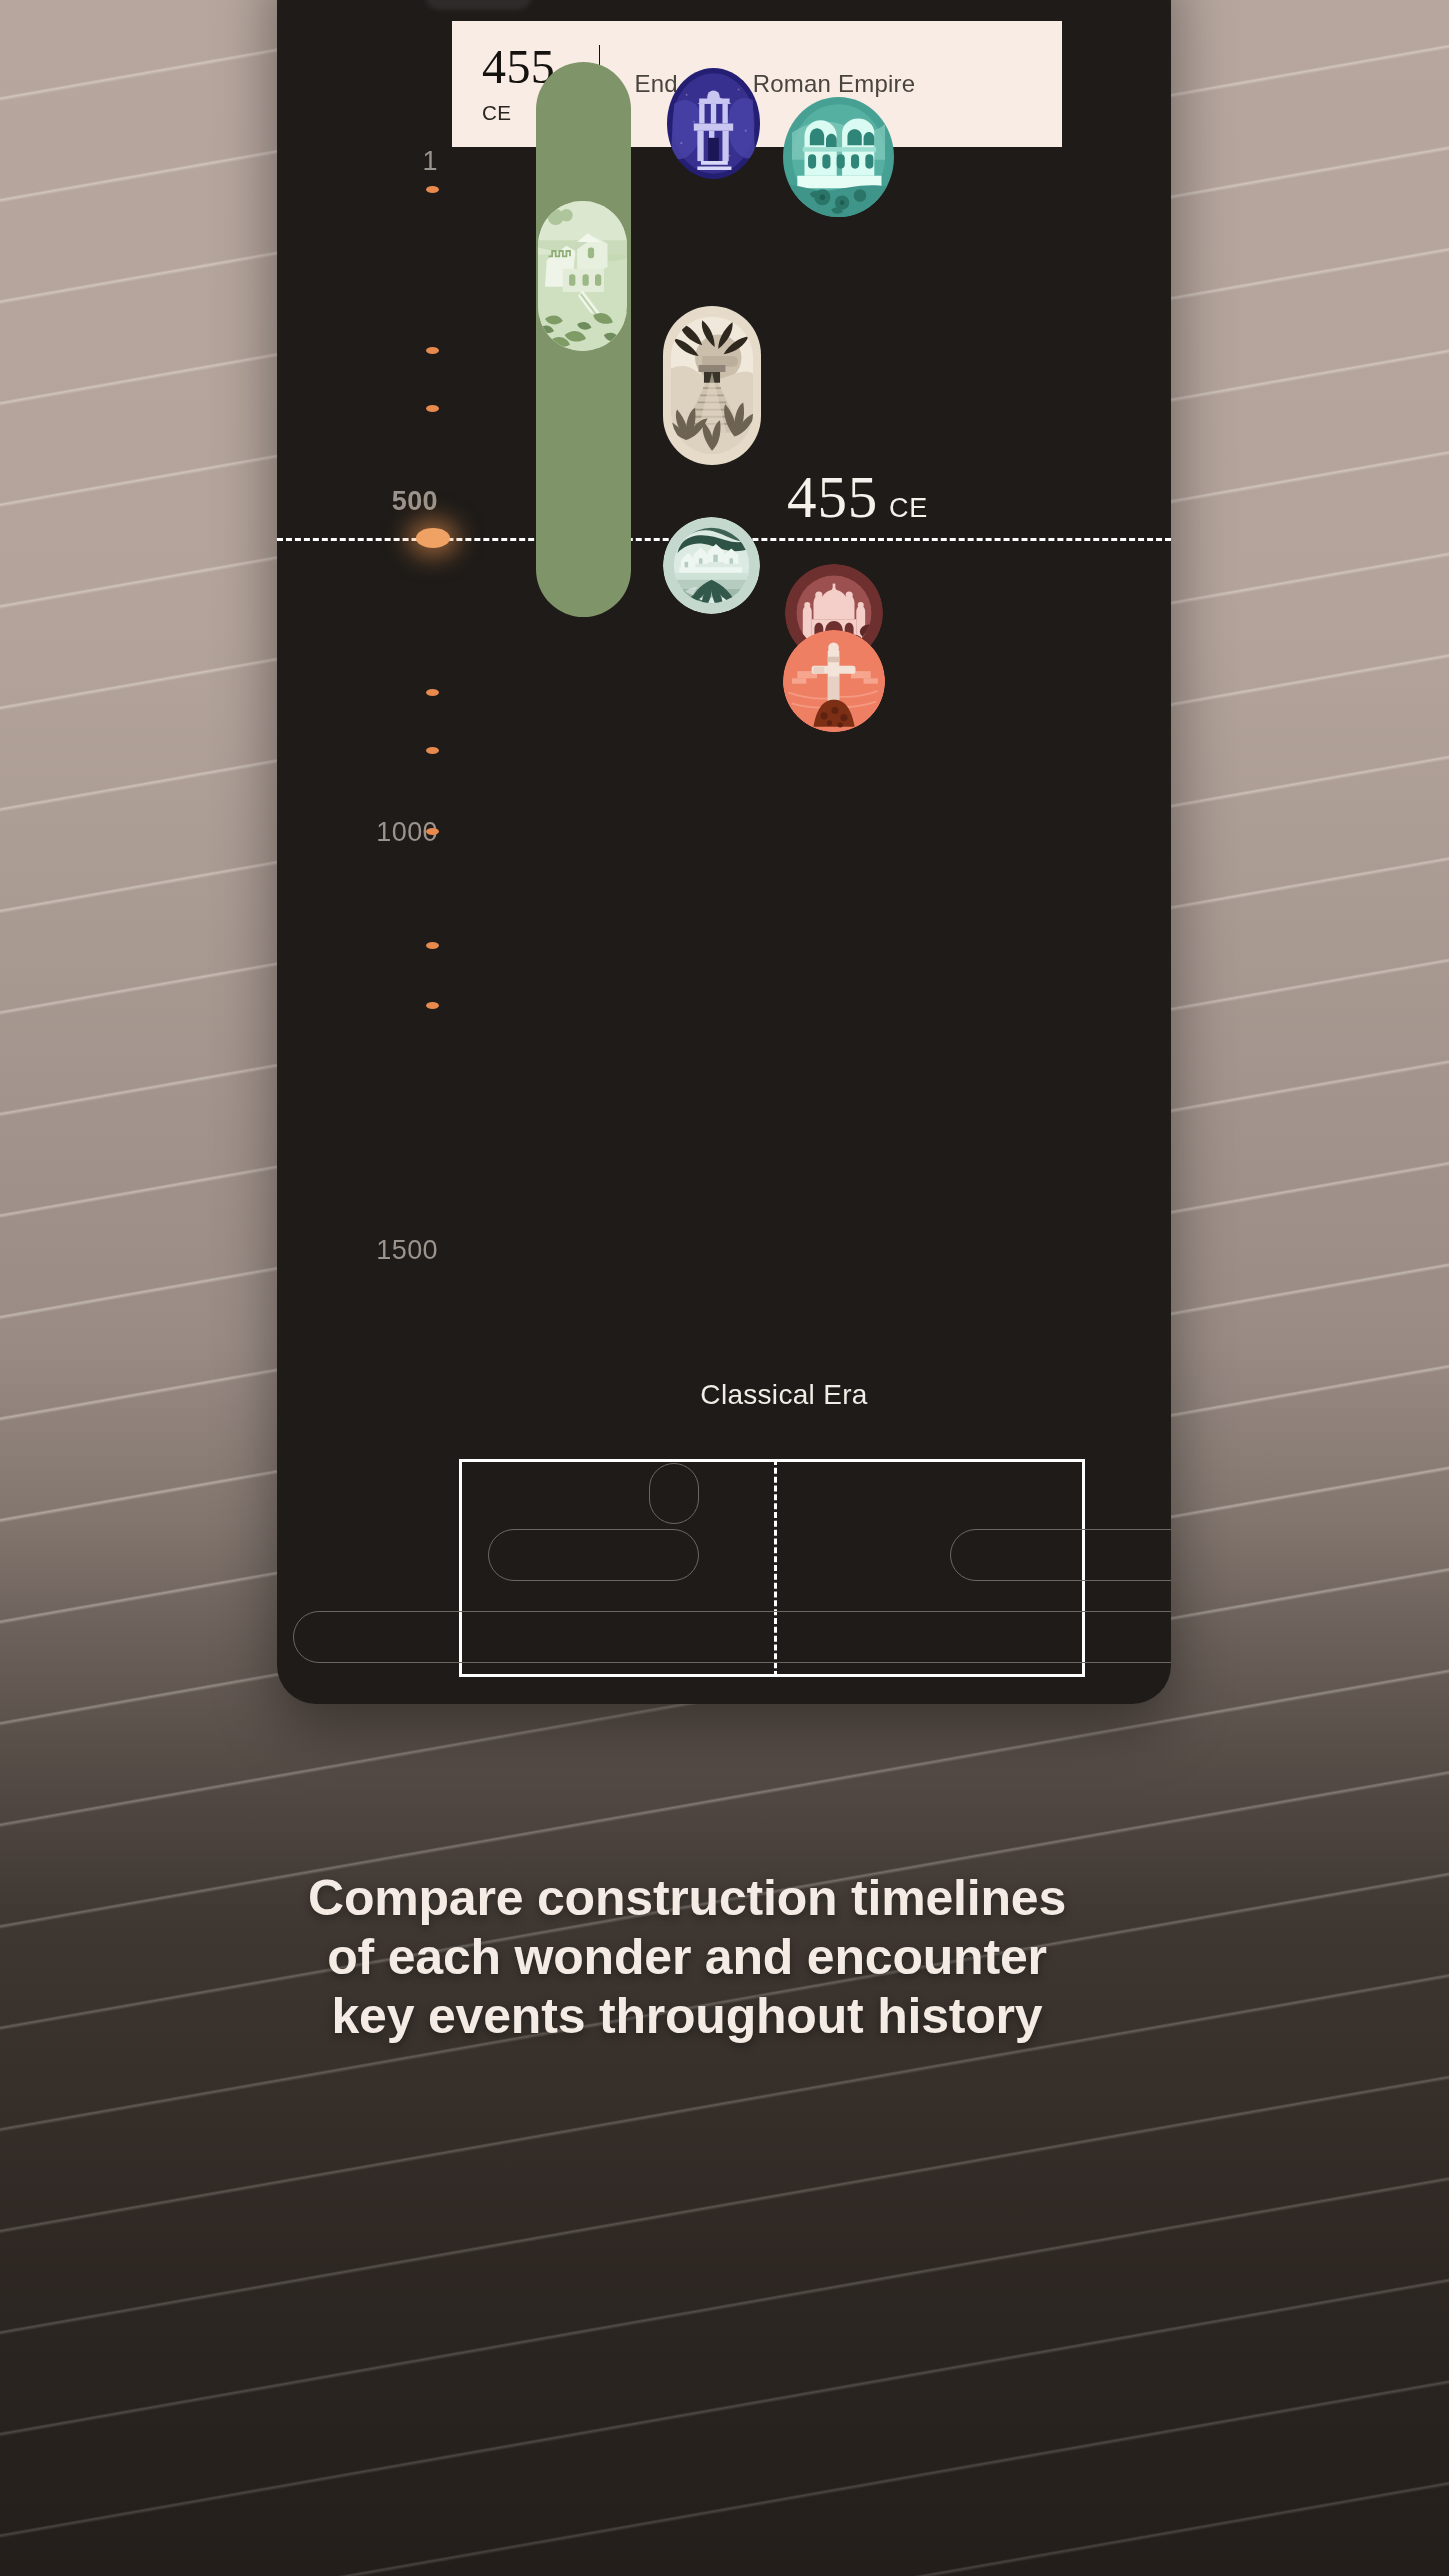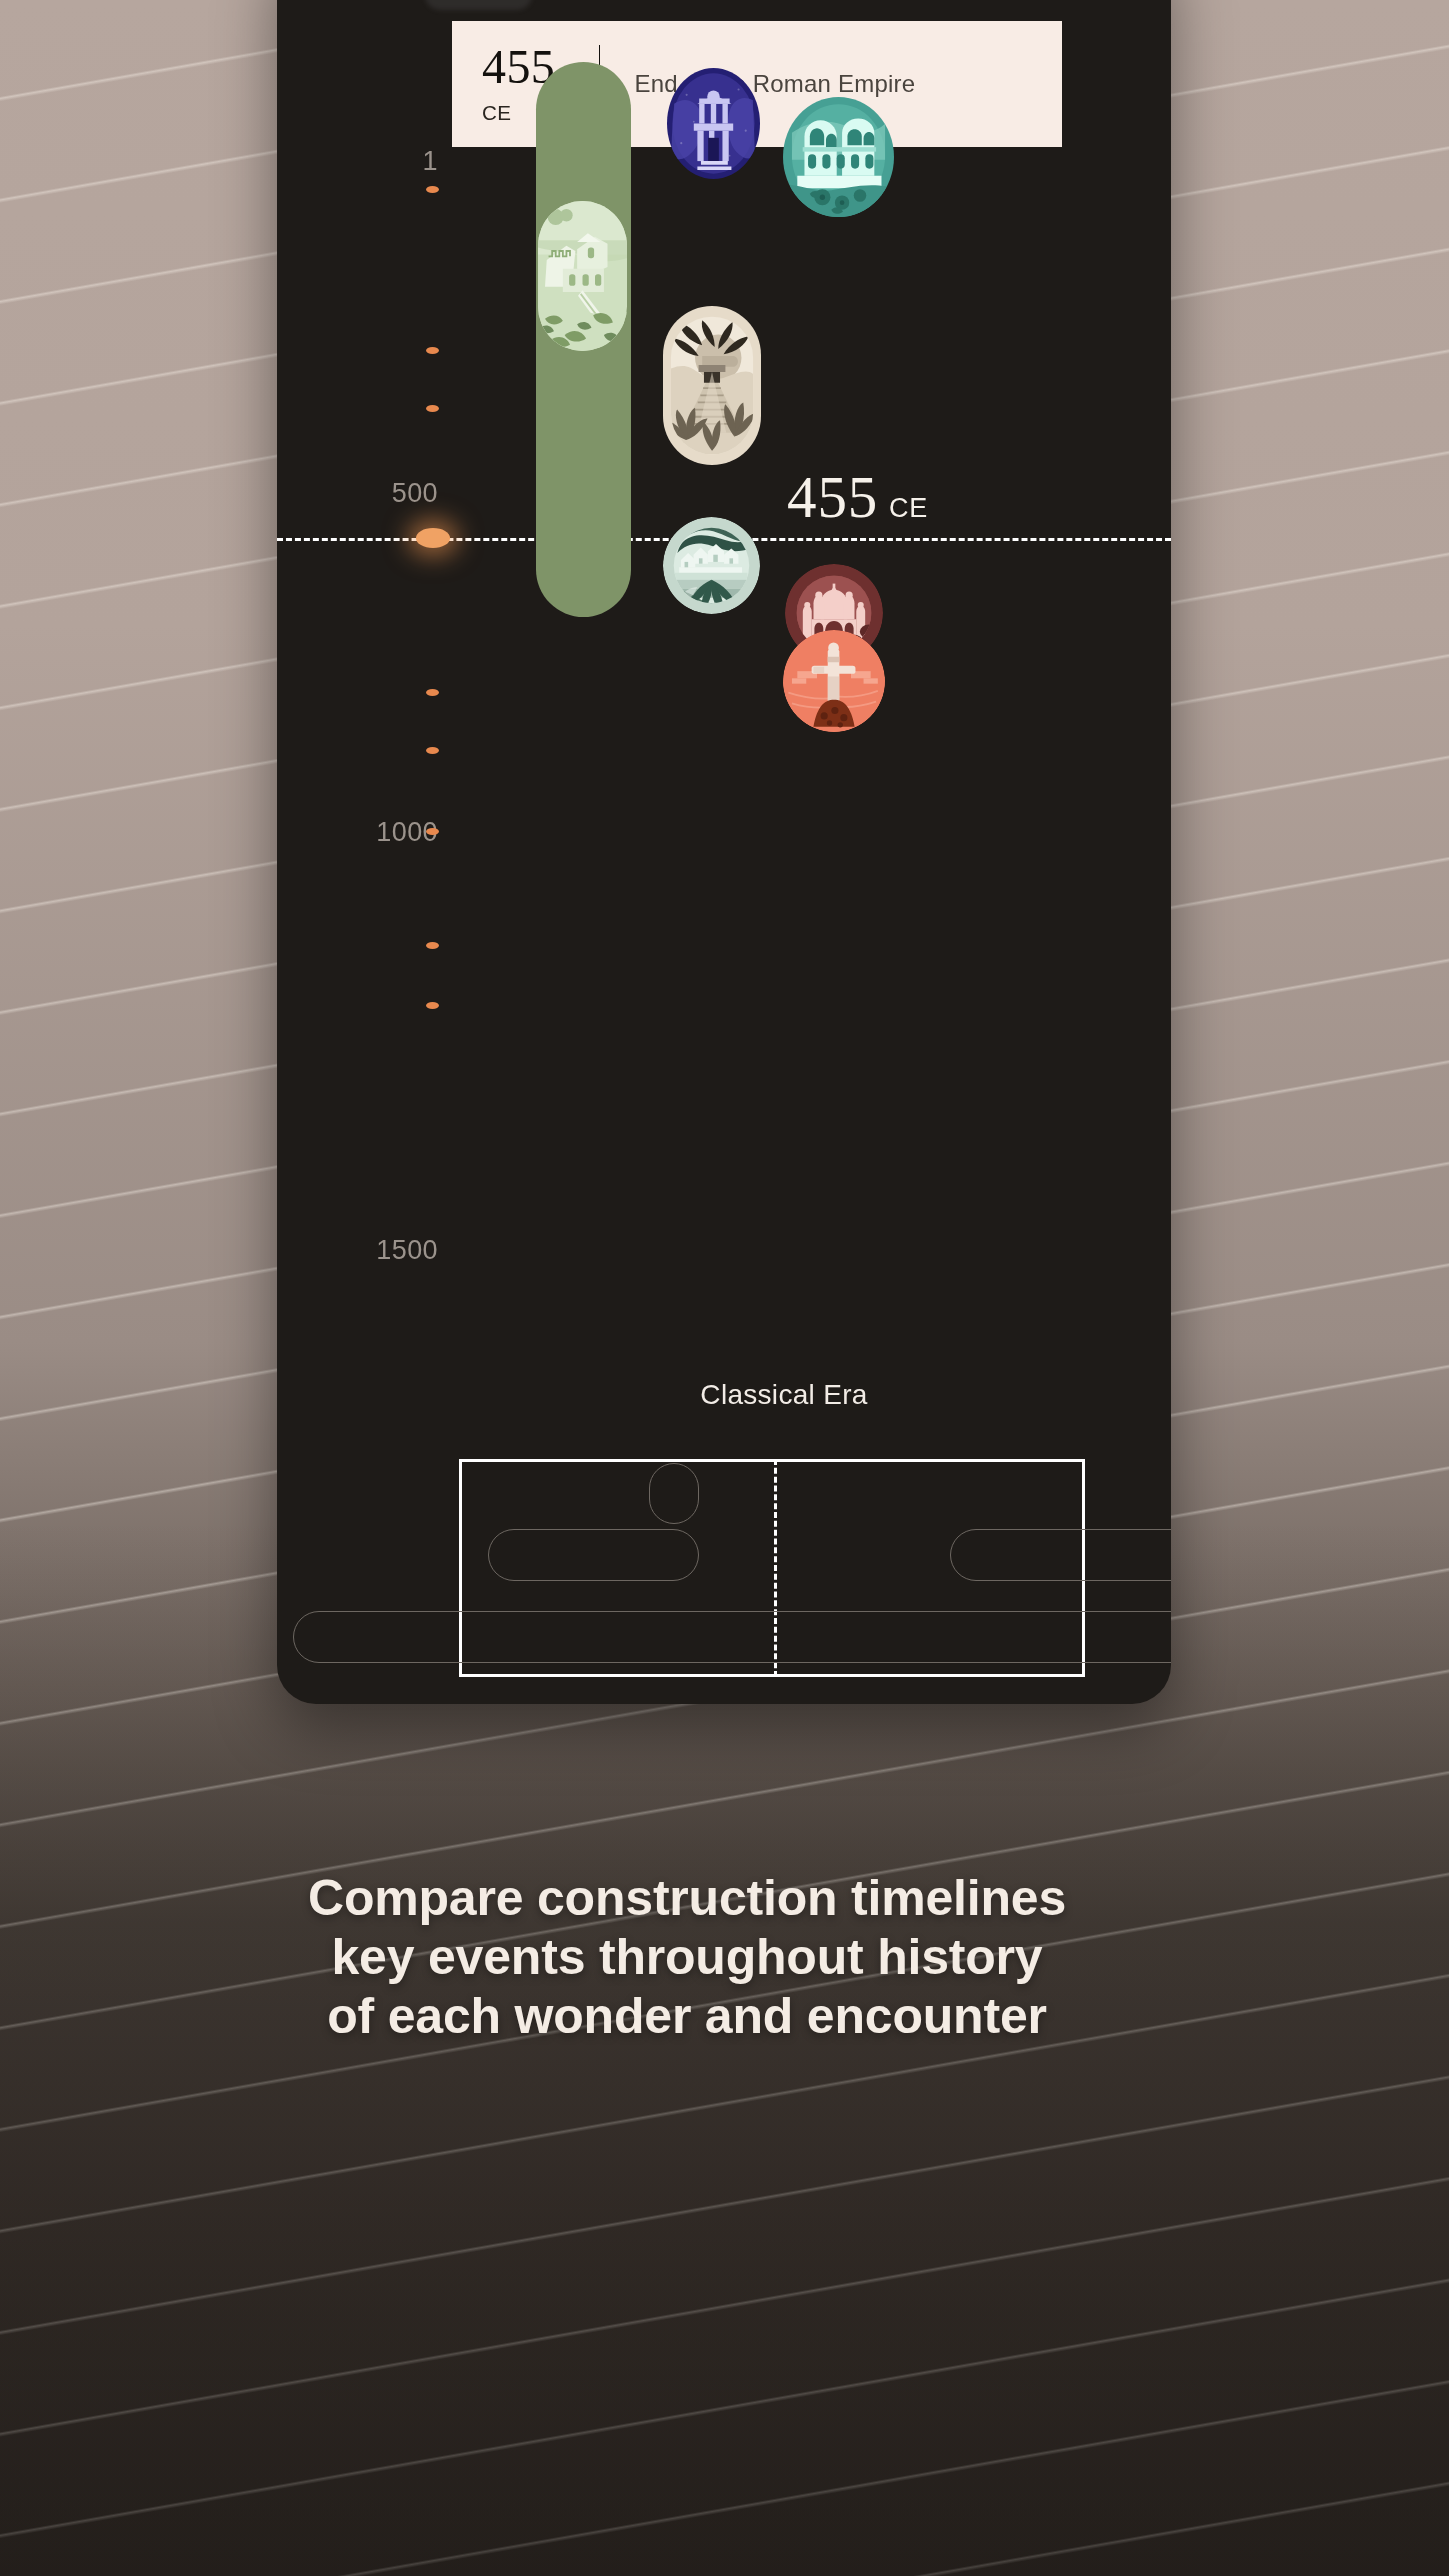--- a/index.html
+++ b/index.html
@@ -254,21 +254,21 @@
     <div id="timeline">
 
       <div id="now-line" style="top: 391px;"></div>
 
       <div id="now-readout" style="left: 510px; top: 321px;">
         <span class="num">455</span>
         <span class="era">CE</span>
       </div>
 
     <div class="axis-label" style="left: 27px; top: -0.9px;">1</div>
-        <div class="axis-label" style="left: 27px; top: 331px;">500</div>
+        <div class="axis-label" style="left: 27px; top: 339px; font-weight: bold;">500</div>
         <div class="axis-label" style="left: 27px; top: 670px;">1000</div>
         <div class="axis-label" style="left: 27px; top: 1088px;">1500</div>
         <div class="tick" style="left: 149px; top: 39px;"></div>
         <div class="tick" style="left: 149px; top: 200px;"></div>
         <div class="tick" style="left: 149px; top: 258px;"></div>
         <div class="tick major" style="left: 139px; top: 381px;"></div>
         <div class="tick" style="left: 149px; top: 542px;"></div>
         <div class="tick" style="left: 149px; top: 600px;"></div>
         <div class="tick" style="left: 149px; top: 681px;"></div>
         <div class="tick" style="left: 149px; top: 795px;"></div>
@@ -555,18 +555,18 @@
     <div class="mini-pill" style="left: 372px; top: 12.5px; width: 50px; height: 61px;"></div>
         <div class="mini-pill" style="left: 211px; top: 79px; width: 211px; height: 52px;"></div>
         <div class="mini-pill" style="left: 673px; top: 79px; width: 297px; height: 52px;"></div>
         <div class="mini-pill" style="left: 16px; top: 161px; width: 1147px; height: 52px;"></div>
       </div>
 
   </div>
 
   <div id="caption">
     <div>Compare construction timelines</div>
+    <div>of each wonder and encounter</div>
     <div>key events throughout history</div>
-    <div>of each wonder and encounter</div>
   </div>
 
 </div>
 
 
 </body></html>

